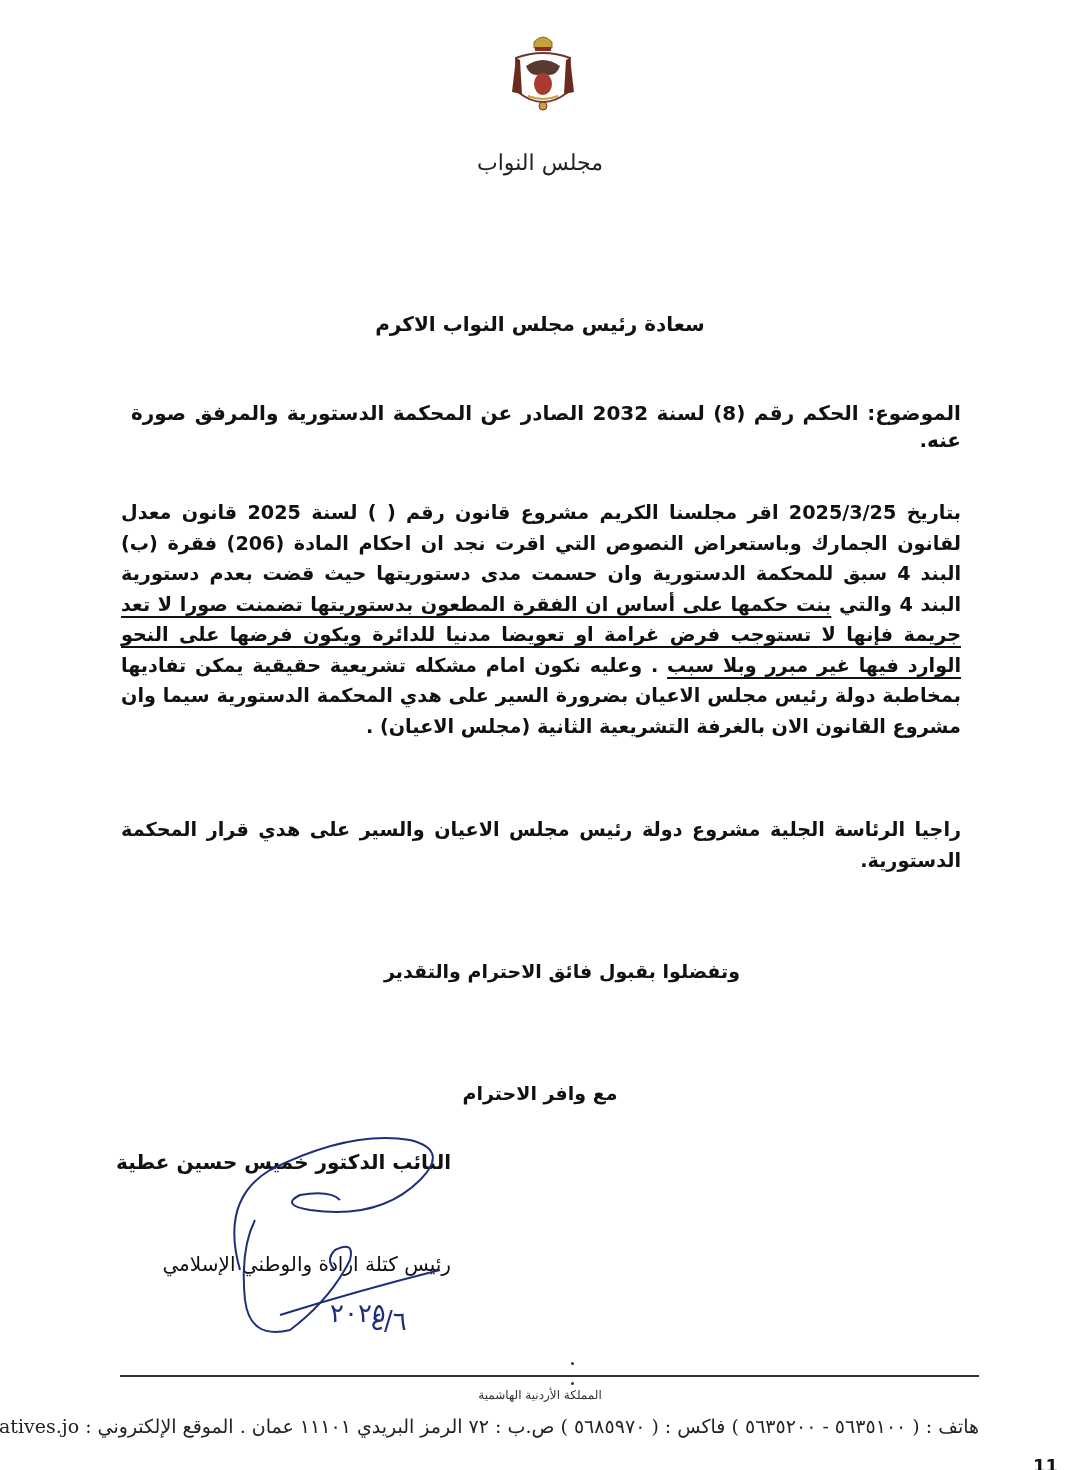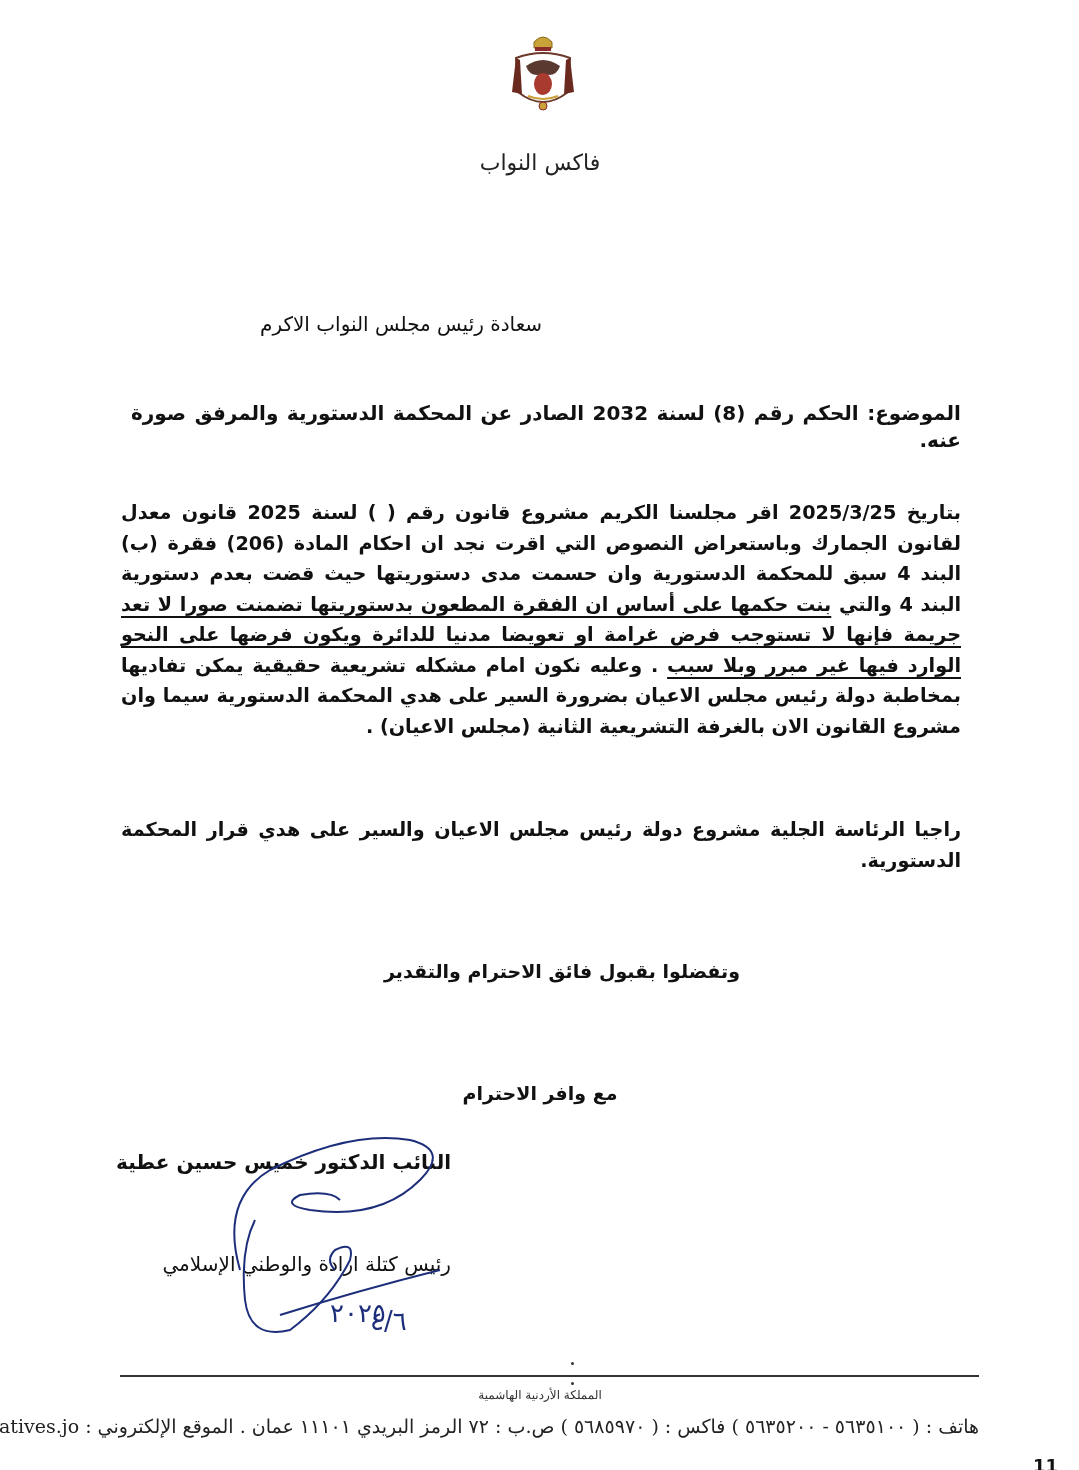--- a/index.html
+++ b/index.html
@@ -7,22 +7,22 @@
       width: 1079px; height: 1470px; position: relative; overflow: hidden;
       font-family: "DejaVu Sans", "Liberation Sans", sans-serif;
       color: #111111;
     }
     .emblem { position: absolute; left: 508px; top: 30px; width: 70px; width: 70px; height: 100px; }
     .institution {
       position: absolute; left: 460px; top: 150px; width: 160px; text-align: center;
       font-family: "DejaVu Serif", serif; font-size: 22px; color: #222;
     }
     .addressee {
-      position: absolute; left: 260px; top: 312px; width: 560px; text-align: left;
-      font-weight: normal; font-size: 20px;
+      position: absolute; left: 260px; top: 312px; width: 560px; text-align: center;
+      font-weight: bold; font-size: 20px;
     }
     .subject {
       position: absolute; right: 118px; top: 400px; width: 830px;
       font-weight: bold; font-size: 20px; line-height: 27px; text-align: justify;
     }
     .paragraph {
       position: absolute; right: 118px; width: 840px;
       font-weight: bold; font-size: 19.2px; line-height: 30.5px; text-align: justify;
       text-align-last: right;
     }
@@ -75,21 +75,21 @@
   <path d="M26 12 Q35 2 44 12 L44 18 L26 18 Z" fill="#c9a23a" stroke="#8a6a1a" stroke-width="1"></path>
   <rect x="27" y="17" width="16" height="4" fill="#8b2a2a"></rect>
   <path d="M8 28 Q35 18 62 28 L60 62 Q35 82 10 62 Z" fill="#ffffff" stroke="#6b3a2a" stroke-width="2"></path>
   <path d="M8 28 L4 62 L14 64 L12 30 Z" fill="#6b2a20"></path>
   <path d="M62 28 L66 62 L56 64 L58 30 Z" fill="#6b2a20"></path>
   <path d="M18 36 Q35 24 52 36 Q48 48 35 44 Q22 48 18 36 Z" fill="#5a3a30"></path>
   <ellipse cx="35" cy="54" rx="9" ry="11" fill="#a83a30"></ellipse>
   <path d="M20 66 Q35 72 50 66" fill="none" stroke="#c9a23a" stroke-width="2"></path>
   <circle cx="35" cy="76" r="4" fill="#c9a23a" stroke="#8b2a2a" stroke-width="1"></circle>
 </svg>
-<div class="institution">فاكس النواب</div>
+<div class="institution">مجلس النواب</div>
 
 <div class="addressee">سعادة رئيس مجلس النواب الاكرم</div>
 
 <div class="subject">الموضوع: الحكم رقم (8) لسنة 2032 الصادر عن المحكمة الدستورية والمرفق صورة عنه.</div>
 
 <div class="paragraph p1"><span>بتاريخ 2025/3/25 اقر مجلسنا الكريم مشروع قانون رقم ( ) لسنة 2025 قانون معدل لقانون الجمارك وباستعراض النصوص التي اقرت نجد ان احكام المادة (206) فقرة (ب) البند 4 سبق للمحكمة الدستورية وان حسمت مدى دستوريتها حيث قضت بعدم دستورية البند 4 والتي </span><span class="u">بنت حكمها على أساس ان الفقرة المطعون بدستوريتها تضمنت صورا لا تعد جريمة فإنها لا تستوجب فرض غرامة او تعويضا مدنيا للدائرة ويكون فرضها على النحو الوارد فيها غير مبرر وبلا سبب</span><span> . وعليه نكون امام مشكله تشريعية حقيقية يمكن تفاديها بمخاطبة دولة رئيس مجلس الاعيان بضرورة السير على هدي المحكمة الدستورية سيما وان مشروع القانون الان بالغرفة التشريعية الثانية (مجلس الاعيان) .</span></div>
 
 <div class="paragraph p2">راجيا الرئاسة الجلية مشروع دولة رئيس مجلس الاعيان والسير على هدي قرار المحكمة الدستورية.</div>
 
 <div class="closing">وتفضلوا بقبول فائق الاحترام والتقدير</div>

